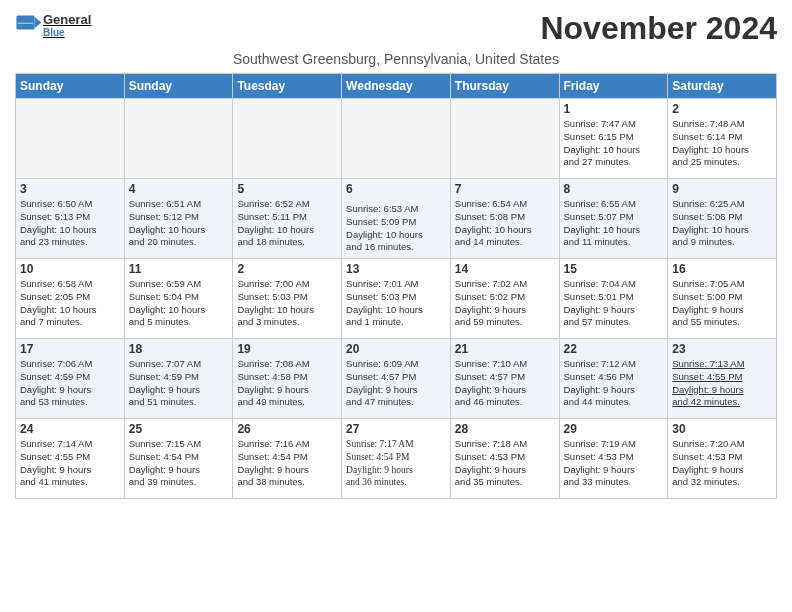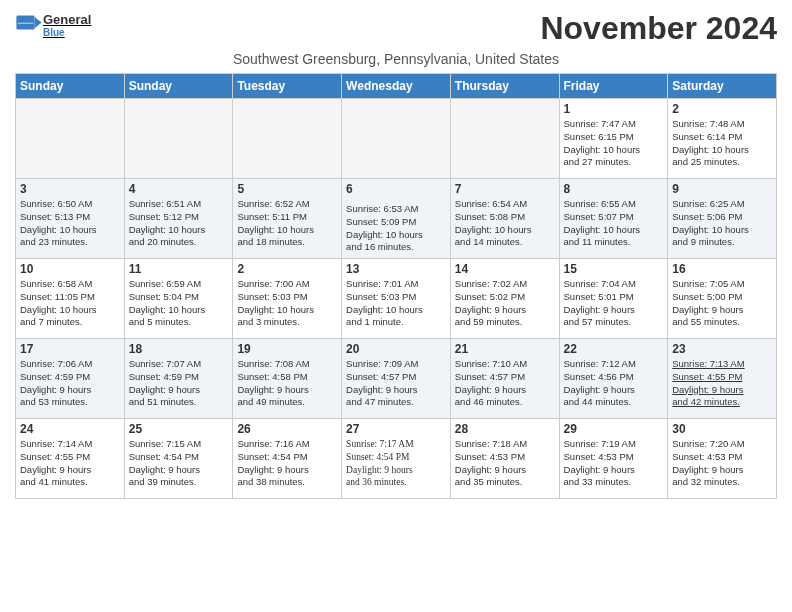--- a/index.html
+++ b/index.html
@@ -200,21 +200,21 @@
           <div class="cell-text" style="white-space: pre-line;">Sunrise: 6:25 AM
 Sunset: 5:06 PM
 Daylight: 10 hours
 and 9 minutes.</div>
         </td>
       </tr>
       <tr>
         <td>
           <span class="day-num">10</span>
           <div class="cell-text" style="white-space: pre-line;">Sunrise: 6:58 AM
-Sunset: 11:05 PM
+Sunset: 2:05 PM
 Daylight: 10 hours
 and 7 minutes.</div>
         </td>
         <td>
           <span class="day-num">11</span>
           <div class="cell-text" style="white-space: pre-line;">Sunrise: 6:59 AM
 Sunset: 5:04 PM
 Daylight: 10 hours
 and 5 minutes.</div>
         </td>
@@ -271,21 +271,21 @@
         </td>
         <td class="alt-row">
           <span class="day-num">19</span>
           <div class="cell-text" style="white-space: pre-line;">Sunrise: 7:08 AM
 Sunset: 4:58 PM
 Daylight: 9 hours
 and 49 minutes.</div>
         </td>
         <td class="alt-row">
           <span class="day-num">20</span>
-          <div class="cell-text" style="white-space: pre-line;">Sunrise: 7:09 AM
+          <div class="cell-text" style="white-space: pre-line;">Sunrise: 6:09 AM
 Sunset: 4:57 PM
 Daylight: 9 hours
 and 47 minutes.</div>
         </td>
         <td class="alt-row">
           <span class="day-num">21</span>
           <div class="cell-text" style="white-space: pre-line;">Sunrise: 7:10 AM
 Sunset: 4:57 PM
 Daylight: 9 hours
 and 46 minutes.</div>

